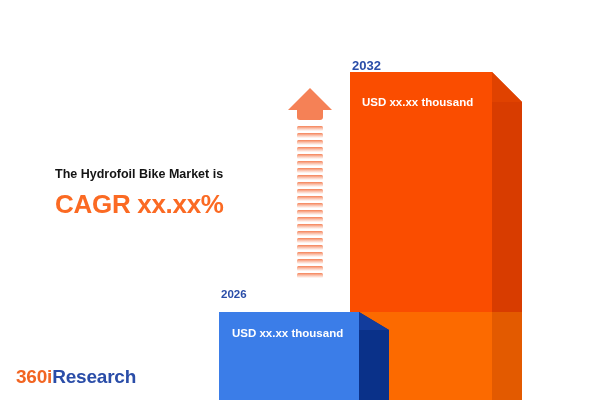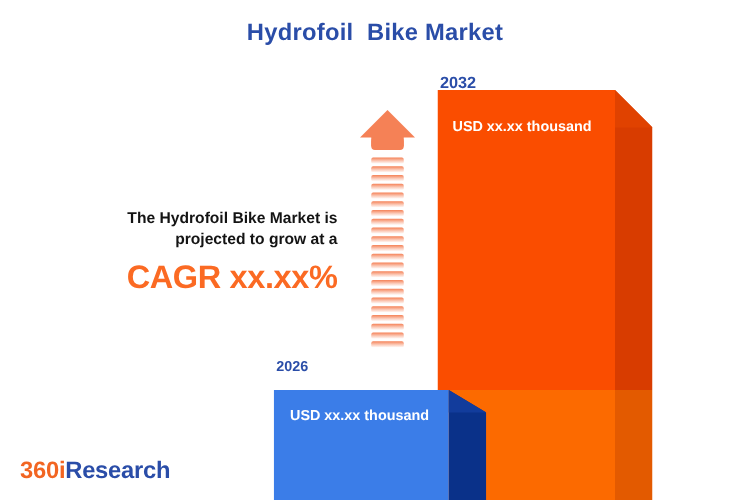--- a/index.html
+++ b/index.html
@@ -30,21 +30,21 @@
     letter-spacing: 0.2px;
     white-space: pre;
   }
 
   
   #statement {
     position: absolute;
     left: 55px;
     top: 166px;
     width: 215px;
-    text-align: right;
+    text-align: left;
   }
   .statement-line {
     font-size: 12.5px;
     font-weight: bold;
     color: #141414;
     line-height: 17px;
     white-space: pre;
   }
   #cagr-value {
     margin-top: 6px;
@@ -133,21 +133,20 @@
     text-align: center;
   }
   #logo .logo-orange { color: #F26522; }
   #logo .logo-blue   { color: #2A4DA8; }
 </style>
 </head>
 <body>
 
 <div id="canvas">
 
-  <div id="page-title">Hydrofoil  Bike Market</div>
 
   <div id="bar-2032-label">2032</div>
 
   <div id="bar-2032" class="bar-group">
     <svg width="172" height="328" viewBox="0 0 172 328" xmlns="http://www.w3.org/2000/svg">
 
       <polygon points="142,0 172,30 172,240 142,240" fill="#D83C00"></polygon>
 
       <rect x="0" y="0" width="142" height="240" fill="#FA4D00"></rect>
 
@@ -211,19 +210,18 @@
         <rect x="11" y="166" width="26" height="5" rx="1.5" fill="url(#arrowFade)"></rect>
         <rect x="11" y="173" width="26" height="5" rx="1.5" fill="url(#arrowFade)"></rect>
         <rect x="11" y="180" width="26" height="5" rx="1.5" fill="url(#arrowFade)"></rect>
         <rect x="11" y="187" width="26" height="5" rx="1.5" fill="url(#arrowFade)"></rect>
       </g>
     </svg>
   </div>
 
   <div id="statement">
     <div class="statement-line">The Hydrofoil Bike Market is</div>
-    <div class="statement-line">projected to grow at a</div>
     <div id="cagr-value">CAGR xx.xx%</div>
   </div>
 
   <div id="logo"><span class="logo-orange">360i</span><span class="logo-blue">Research</span></div>
 
 </div>
 
 </body></html>

